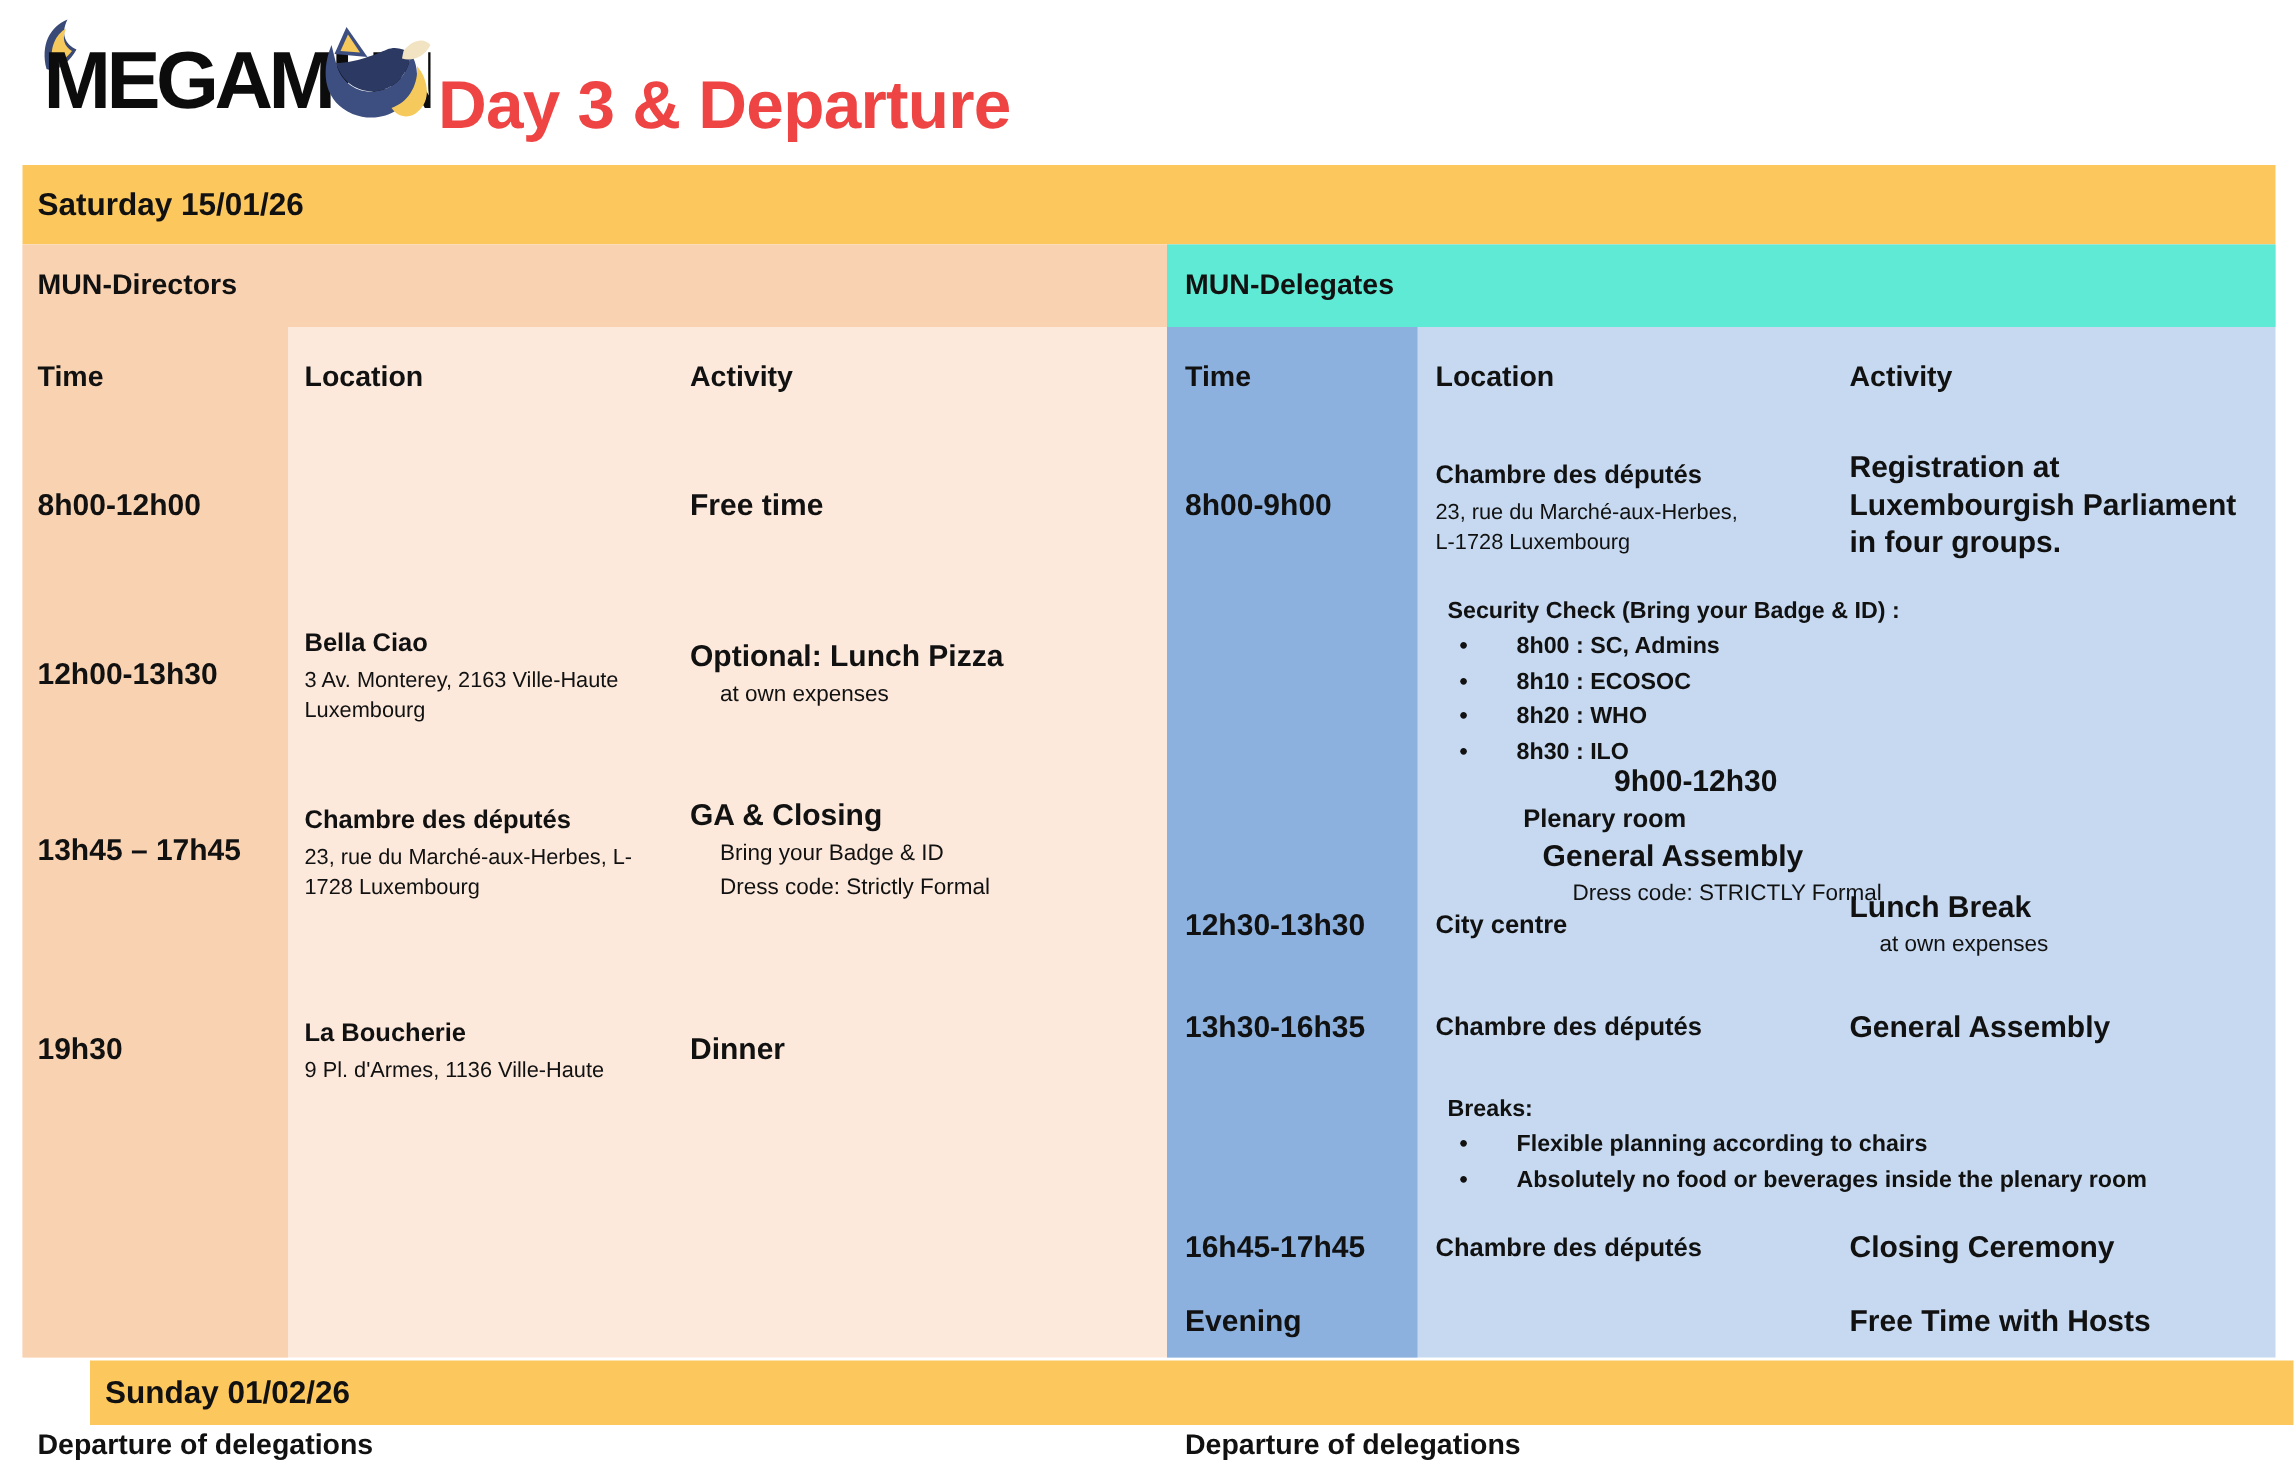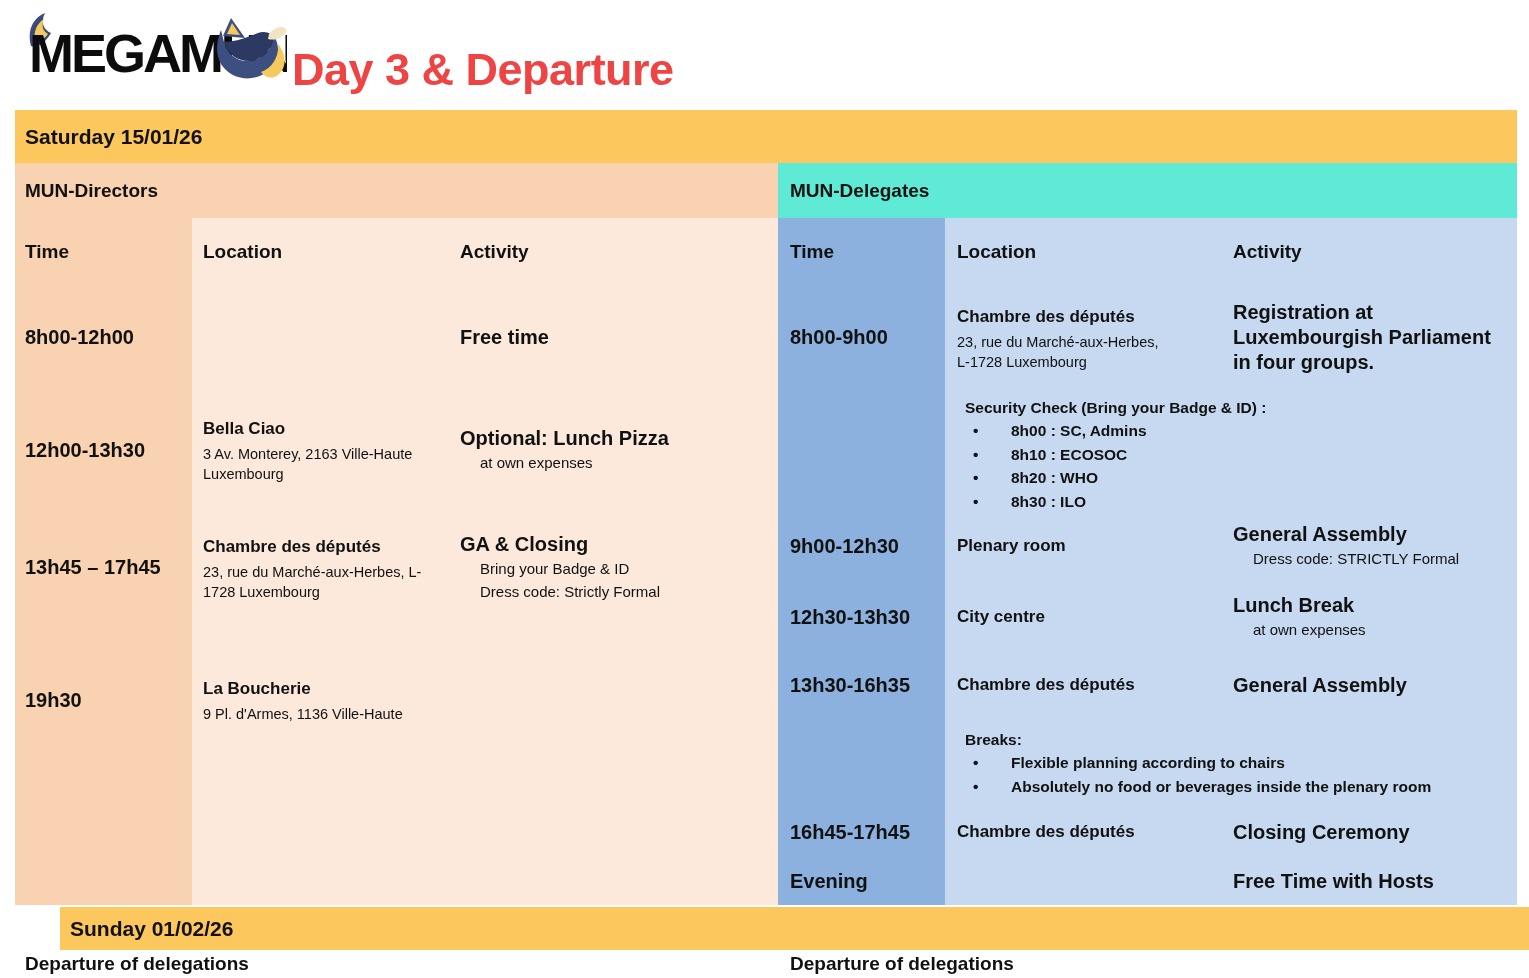--- a/index.html
+++ b/index.html
@@ -142,20 +142,23 @@
           <div class="act-sub">Dress code: Strictly Formal</div>
         </div>
       </div>
 
       <div class="row" style="height:150px;">
         <div class="cell d-time time-txt">19h30</div>
         <div class="cell d-loc">
           <div class="loc-name">La Boucherie</div>
           <div class="addr">9 Pl. d'Armes, 1136 Ville-Haute</div>
         </div>
+        <div class="cell d-act">
+          <div class="act-main">Dinner</div>
+        </div>
       </div>
     </div>
   </div>
 
   <div id="delegates-section" class="section">
     <div class="time-col-bg"></div>
     <div class="section-band">
       <span>MUN-Delegates</span>
     </div>
     <div class="tbl">
@@ -195,21 +198,21 @@
                 <span>8h20 : WHO</span>
               </div>
             <div class="bullet-item">
                 <span class="bullet-dot">•</span>
                 <span>8h30 : ILO</span>
               </div>
           </div>
         </div>
       </div>
 
-      <div class="row" style="height:72px;">
+      <div class="row" style="height:72px;flex-direction:column;">
         <div class="cell g-time time-txt">9h00-12h30</div>
         <div class="cell g-loc">
             <div class="loc-name">Plenary room</div>
           </div>
         <div class="cell g-act">
           <div class="act-main">General Assembly</div>
           <div class="act-sub">Dress code: STRICTLY Formal</div>
         </div>
       </div>
 

